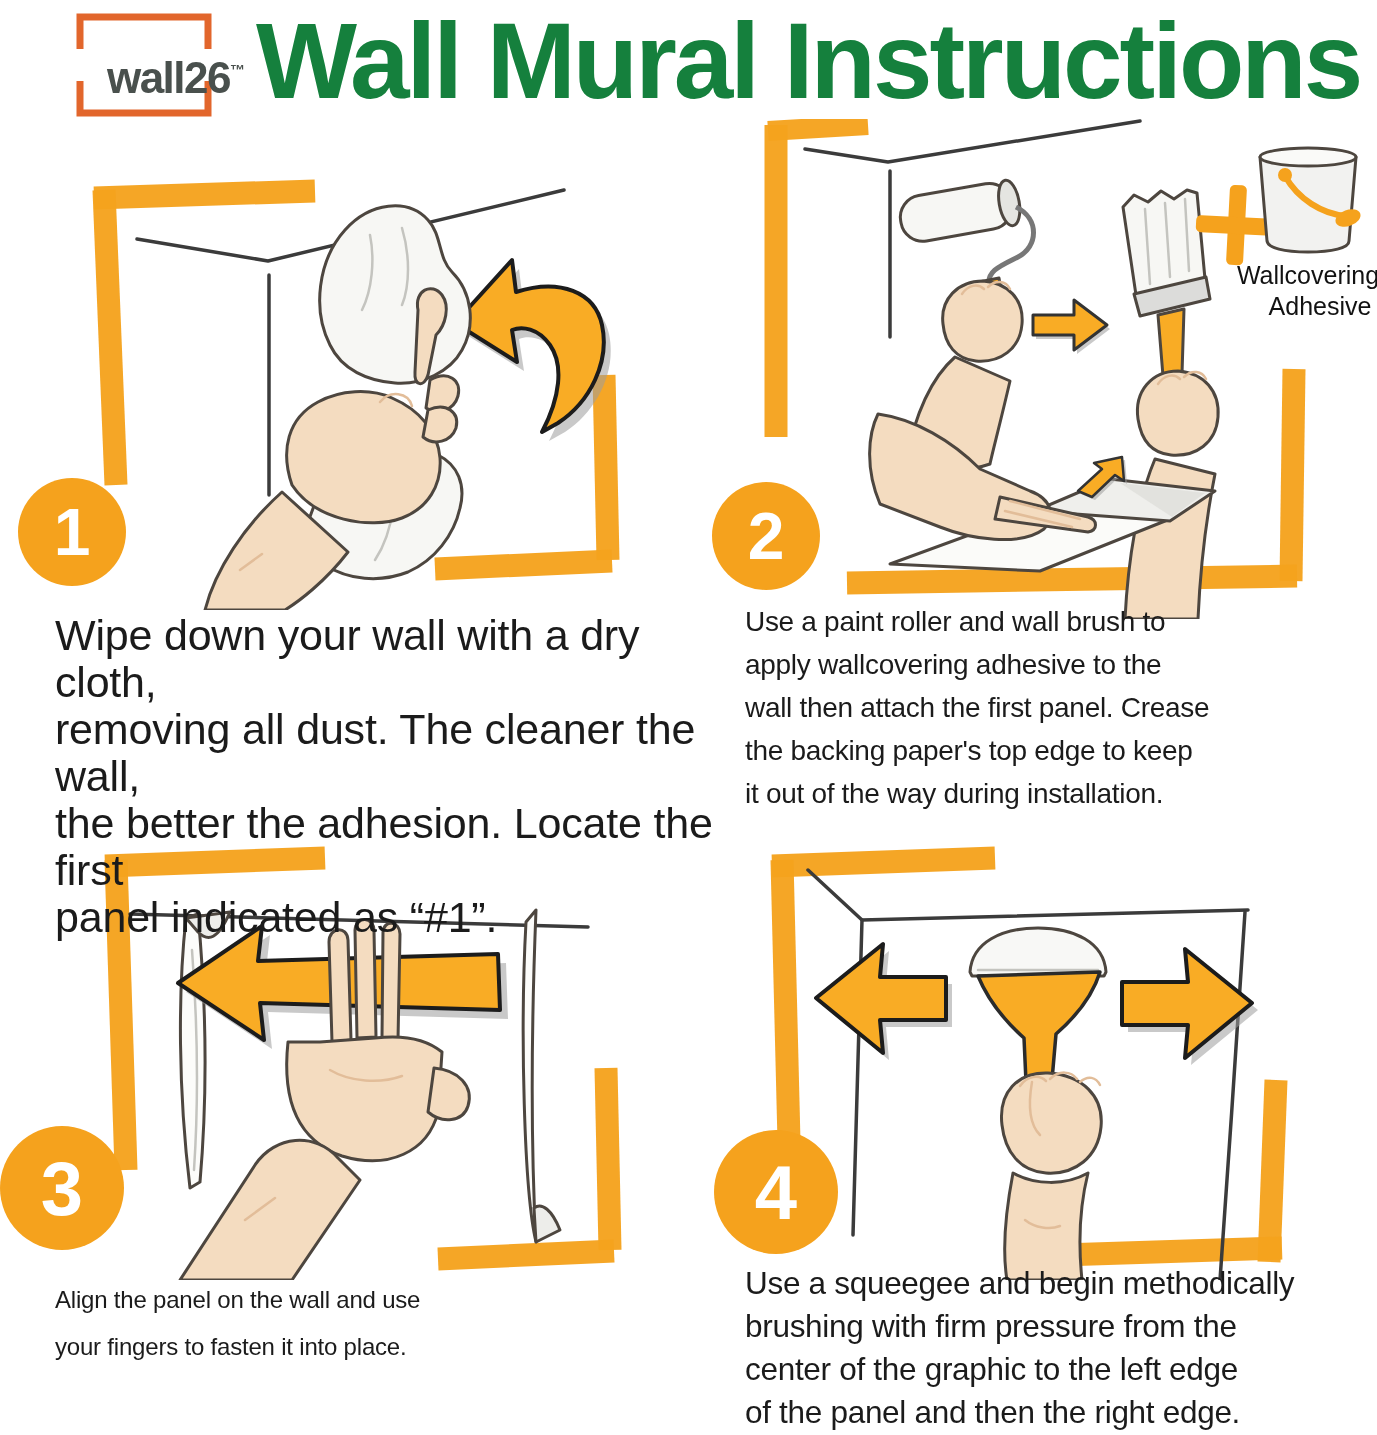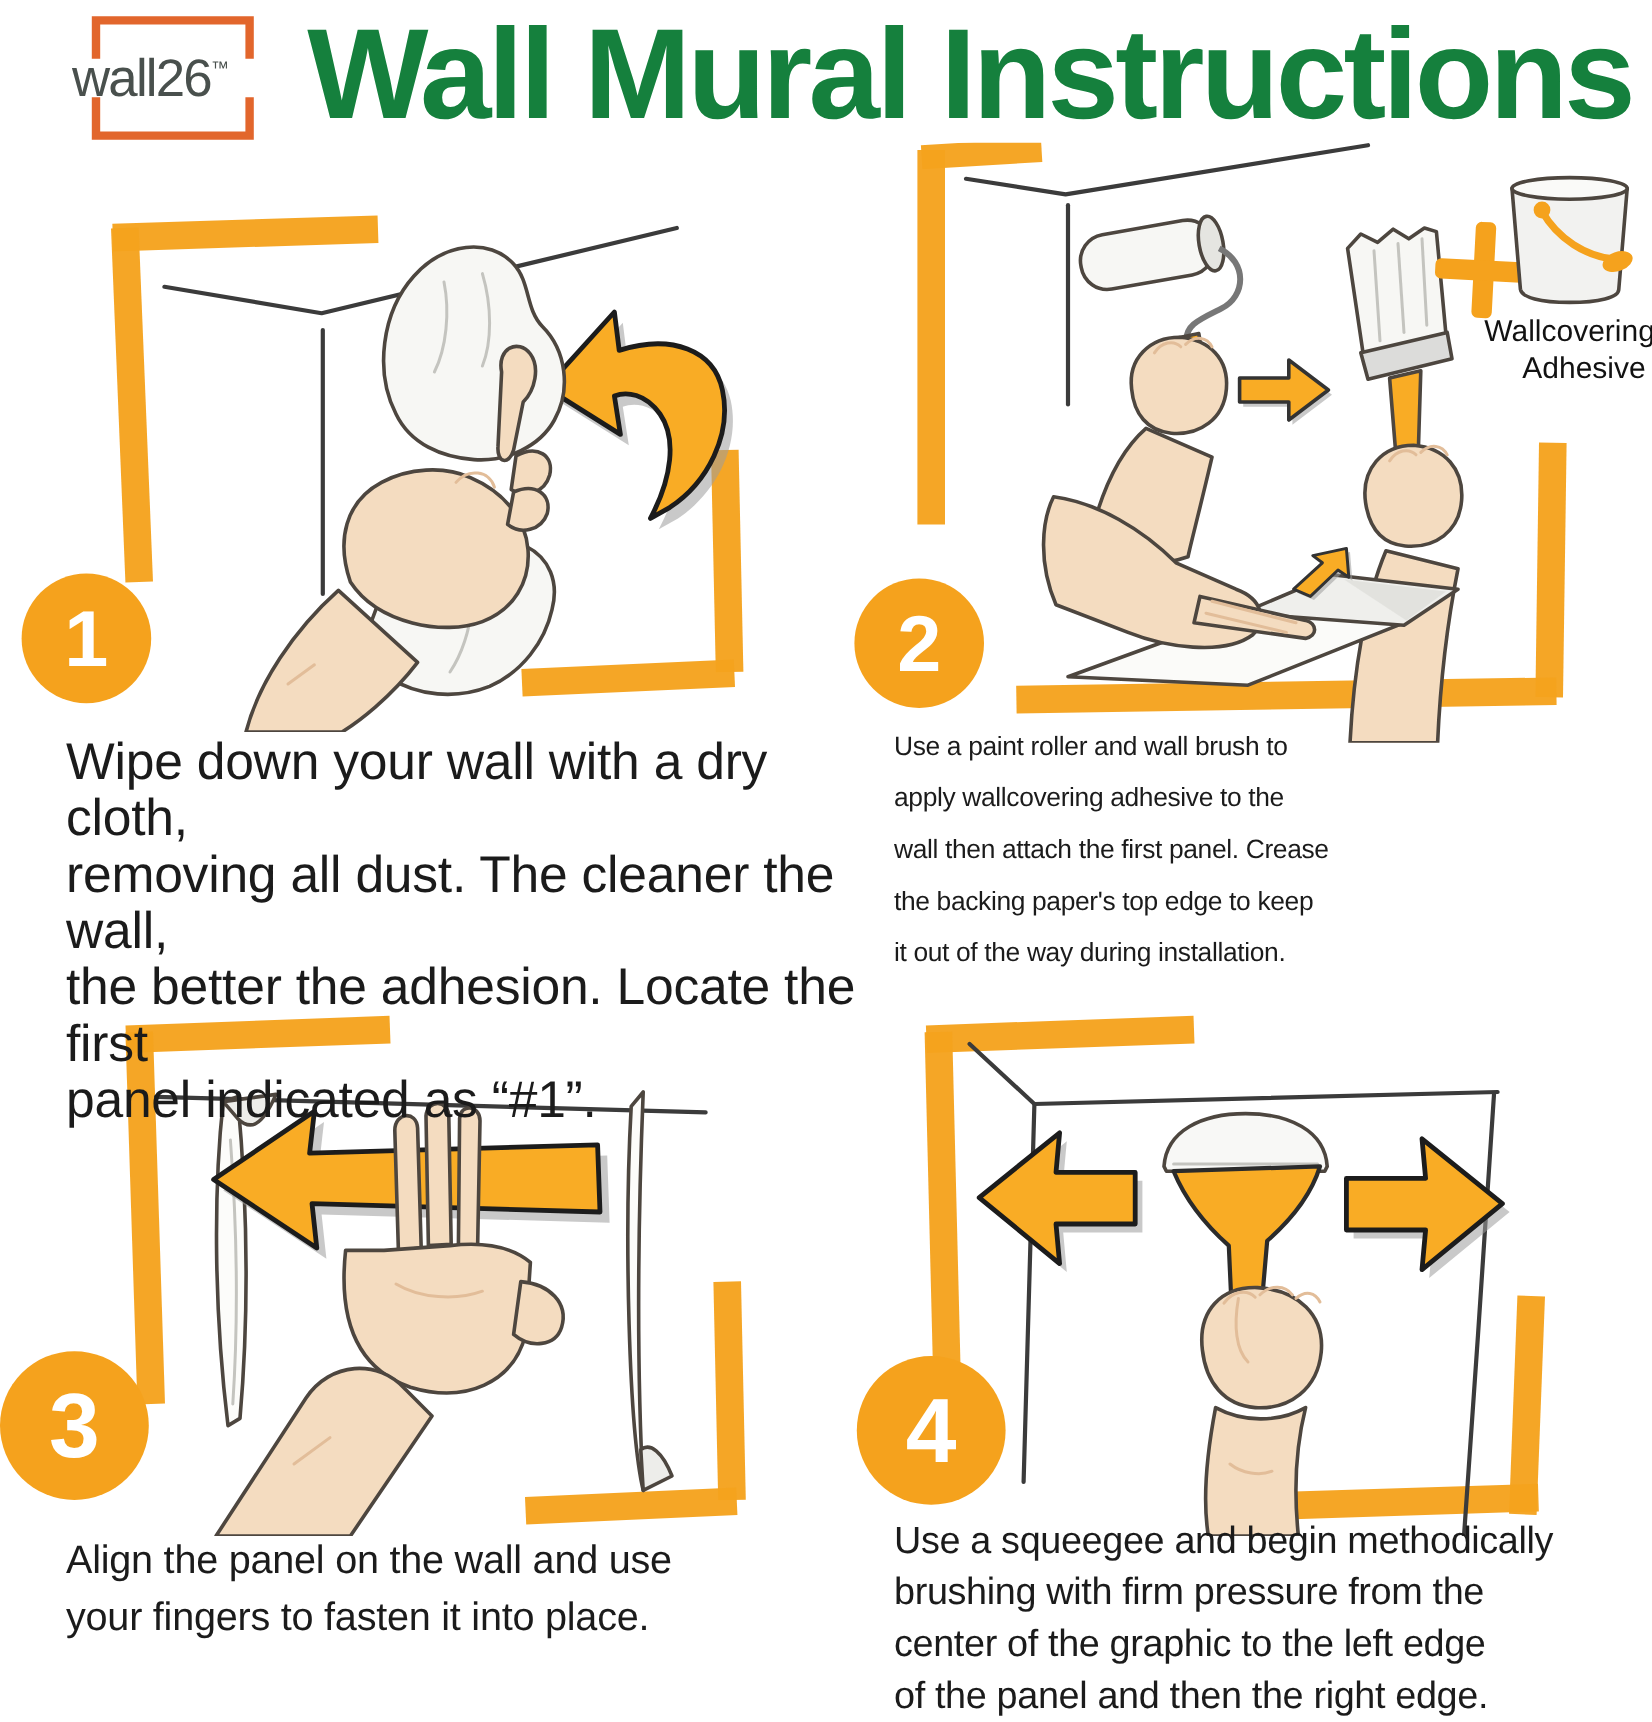--- a/index.html
+++ b/index.html
@@ -14,22 +14,22 @@
     --cloth:#F7F7F4;
   }
   *{margin:0;padding:0;box-sizing:border-box}
   html,body{background:#fff}
   body{font-family:"Liberation Sans","DejaVu Sans",sans-serif;color:var(--ink)}
   .page{position:relative;width:1377px;height:1435px;background:#ffffff;overflow:hidden}
 
   
   .logo-wrap{position:absolute;left:60px;top:5px;width:185px;height:118px}
   .logo-bracket{position:absolute;left:12px;top:2px}
-  .logo-text{position:absolute;left:0;top:36px;width:185px;text-align:left;
-    font-size:44px;font-weight:normal;letter-spacing:-1.5px;color:var(--logo-text)}
+  .logo-text{position:absolute;left:0;top:48px;width:185px;text-align:right;
+    font-size:44px;font-weight:bold;letter-spacing:-1.5px;color:var(--logo-text)}
   .logo-tm{font-size:15px;vertical-align:18px;letter-spacing:0}
   .page-title{position:absolute;left:256px;top:8px;width:1100px;
     font-size:107px;line-height:1.0;letter-spacing:-3px;color:#15803d;white-space:nowrap}
 
   
   .illus{position:absolute}
   .illus svg{display:block;width:100%;height:100%}
 
   .bracket{stroke:var(--accent-orange);stroke-width:23;fill:none;stroke-linecap:butt;opacity:.96}
   .bracket.thin{stroke-width:20}
@@ -49,22 +49,22 @@
   .badge{position:absolute;border-radius:50%;background:var(--accent-orange);
     color:#fff;display:flex;align-items:center;justify-content:center;font-weight:bold}
   .badge-1{left:18px;top:478px;width:108px;height:108px;font-size:66px}
   .badge-2{left:712px;top:482px;width:108px;height:108px;font-size:66px}
   .badge-3{left:0px;top:1126px;width:124px;height:124px;font-size:76px}
   .badge-4{left:714px;top:1130px;width:124px;height:124px;font-size:76px}
 
   
   .step-text{position:absolute;white-space:pre-line;color:var(--ink)}
   .t1{left:55px;top:612px;width:690px;font-size:43px;line-height:47px;letter-spacing:-.2px}
-  .t2{left:745px;top:600px;width:632px;font-size:22px;line-height:43px;letter-spacing:-.3px}
-  .t3{left:55px;top:1276px;width:690px;font-size:33px;line-height:47px;letter-spacing:-.2px}
+  .t2{left:745px;top:600px;width:632px;font-size:28px;line-height:43px;letter-spacing:-.3px}
+  .t3{left:55px;top:1276px;width:690px;font-size:24px;line-height:47px;letter-spacing:-.2px}
   .t4{left:745px;top:1262px;width:636px;font-size:31.5px;line-height:43px;letter-spacing:-.3px}
 </style>
 </head>
 <body>
 
 <div class="page">
 
   <div class="logo-wrap">
     <svg class="logo-bracket" width="152" height="114" viewBox="0 0 152 114">
       <path d="M8,42 V10 H136 V42" fill="none" stroke="var(--logo-orange)" stroke-width="7"></path>

